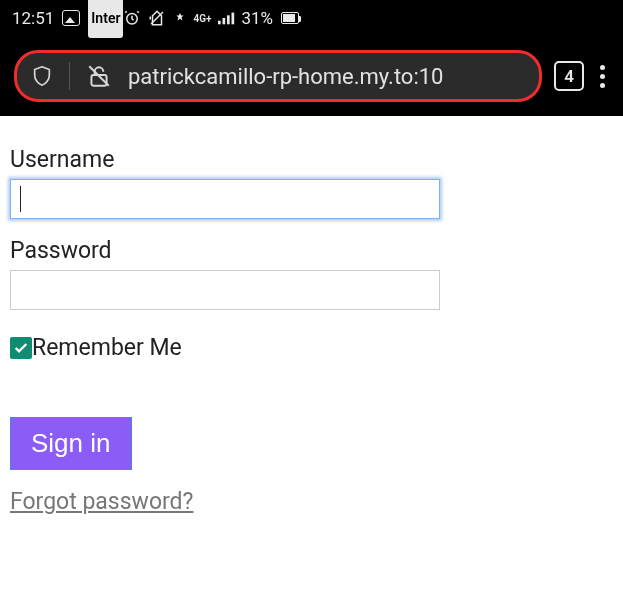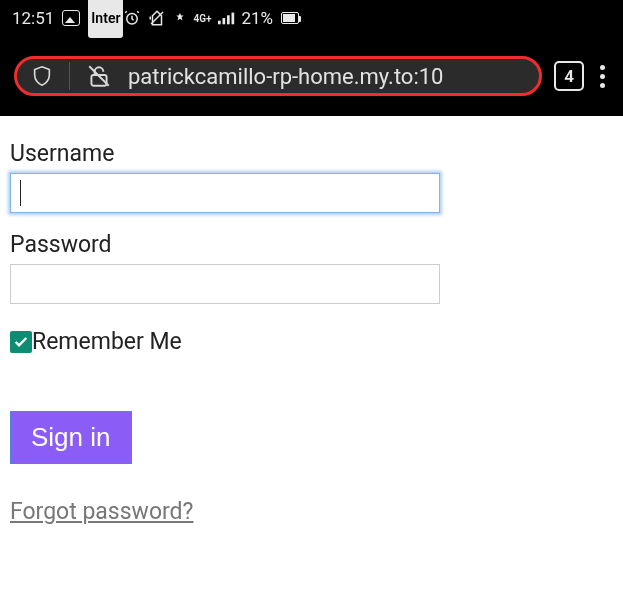--- a/index.html
+++ b/index.html
@@ -9,35 +9,35 @@
 .status-right{display:flex;align-items:center;gap:6px}
 .status-icon{display:inline-flex;align-items:center;justify-content:center}
 .pic-icon{width:18px;height:16px;border:1.5px solid #e8e8e8;border-radius:3px;position:relative}
 .pic-icon::after{content:"";position:absolute;left:2px;bottom:2px;width:0;height:0;border-left:5px solid transparent;border-right:5px solid transparent;border-bottom:6px solid #e8e8e8}
 .inter-badge{background:#e8e8e8;color:#000;font-size:14px;font-weight:600;padding:12px 3px;border-radius:3px}
 .tiny{font-size:10px;font-weight:600}
 .battery{width:18px;height:12px;border:1.5px solid #e8e8e8;border-radius:2px;position:relative;margin-left:2px}
 .battery::after{content:"";position:absolute;right:-3px;top:3px;width:2px;height:6px;background:#e8e8e8;border-radius:0 1px 1px 0}
 .battery::before{content:"";position:absolute;left:1px;top:1px;bottom:1px;width:76%;background:#e8e8e8}
 .browser-bar{height:80px;background:#000;display:flex;align-items:center;padding:0 14px;gap:12px}
-.addr-wrap{flex:1;display:flex;align-items:center;gap:16px;background:#2b2b2b;border-radius:24px;padding:10px 14px;border:3px solid #f12c2c;height:40px}
+.addr-wrap{flex:1;display:flex;align-items:center;gap:16px;background:#2b2b2b;border-radius:24px;padding:10px 14px;border:3px solid #f12c2c;height:52px}
 .addr-text{color:#e2e2e2;font-size:22px;white-space:nowrap;overflow:hidden}
 .tabcount{width:30px;height:30px;border:2.5px solid #e8e8e8;border-radius:5px;display:flex;align-items:center;justify-content:center;color:#e8e8e8;font-size:17px;font-weight:600}
 .menu-dots{display:flex;flex-direction:column;gap:4px;padding:4px}
 .menu-dots span{width:5px;height:5px;background:#e8e8e8;border-radius:50%}
-.page{background:#fff;height:calc(602px - 36px - 80px);padding:18px 10px;color:#222}
+.page{background:#fff;height:calc(602px - 36px - 80px);padding:24px 10px;color:#222}
 .field-label{font-size:23px;color:#222;margin-bottom:6px;margin-top:6px}
 .text-input{width:430px;height:40px;border:1px solid #ccc;font-size:18px;padding:4px 8px;outline:none}
 .text-input.focused{border:1px solid #7fb4f0;box-shadow:0 0 3px 2px rgba(100,160,240,.5)}
 .pwd-label{margin-top:18px}
 .remember-row{display:flex;align-items:center;margin-top:24px}
 .chk{width:22px;height:22px;background:#0f8d72;display:flex;align-items:center;justify-content:center;color:#fff;border-radius:2px;cursor:pointer}
 .remember-label{font-size:23px;color:#222}
 .signin-btn{margin-top:56px;background:#8b5cf6;color:#fff;border:1px solid #4a86dd;font-size:26px;padding:10px 20px;cursor:pointer}
-.forgot{display:inline-block;margin-top:34px;color:#777;font-size:23px;text-decoration:underline;cursor:pointer}
+.forgot{display:inline-block;margin-top:18px;color:#777;font-size:23px;text-decoration:underline;cursor:pointer}
 .cursor-bar{display:inline-block;width:1px;height:26px;background:#222;vertical-align:middle;margin-left:2px}
 </style>
 </head>
 <body>
 
 <div class="statusbar">
   <div class="status-left">
     <span>12:51</span>
     <span class="status-icon">
         <span class="pic-icon"></span>
@@ -65,21 +65,21 @@
     </span>
     <span class="tiny">4G+</span>
     <span class="status-icon">
       <svg width="18" height="14" viewBox="0 0 20 14" fill="#e8e8e8">
           <rect x="0" y="10" width="3" height="4"></rect>
           <rect x="5" y="7" width="3" height="7"></rect>
           <rect x="10" y="4" width="3" height="10"></rect>
           <rect x="15" y="1" width="3" height="13"></rect>
         </svg>
     </span>
-    <span>21%</span>
+    <span>31%</span>
     <span class="battery"></span>
   </div>
 </div>
 
 <div class="browser-bar">
   <div class="addr-wrap">
     <span class="status-icon">
       <svg width="22" height="26" viewBox="0 0 24 24" fill="none" stroke="#d8d8d8" stroke-width="1.8">
           <path d="M12 2l8 3v6c0 5-3.5 9.5-8 11-4.5-1.5-8-6-8-11V5l8-3z"></path>
         </svg>

